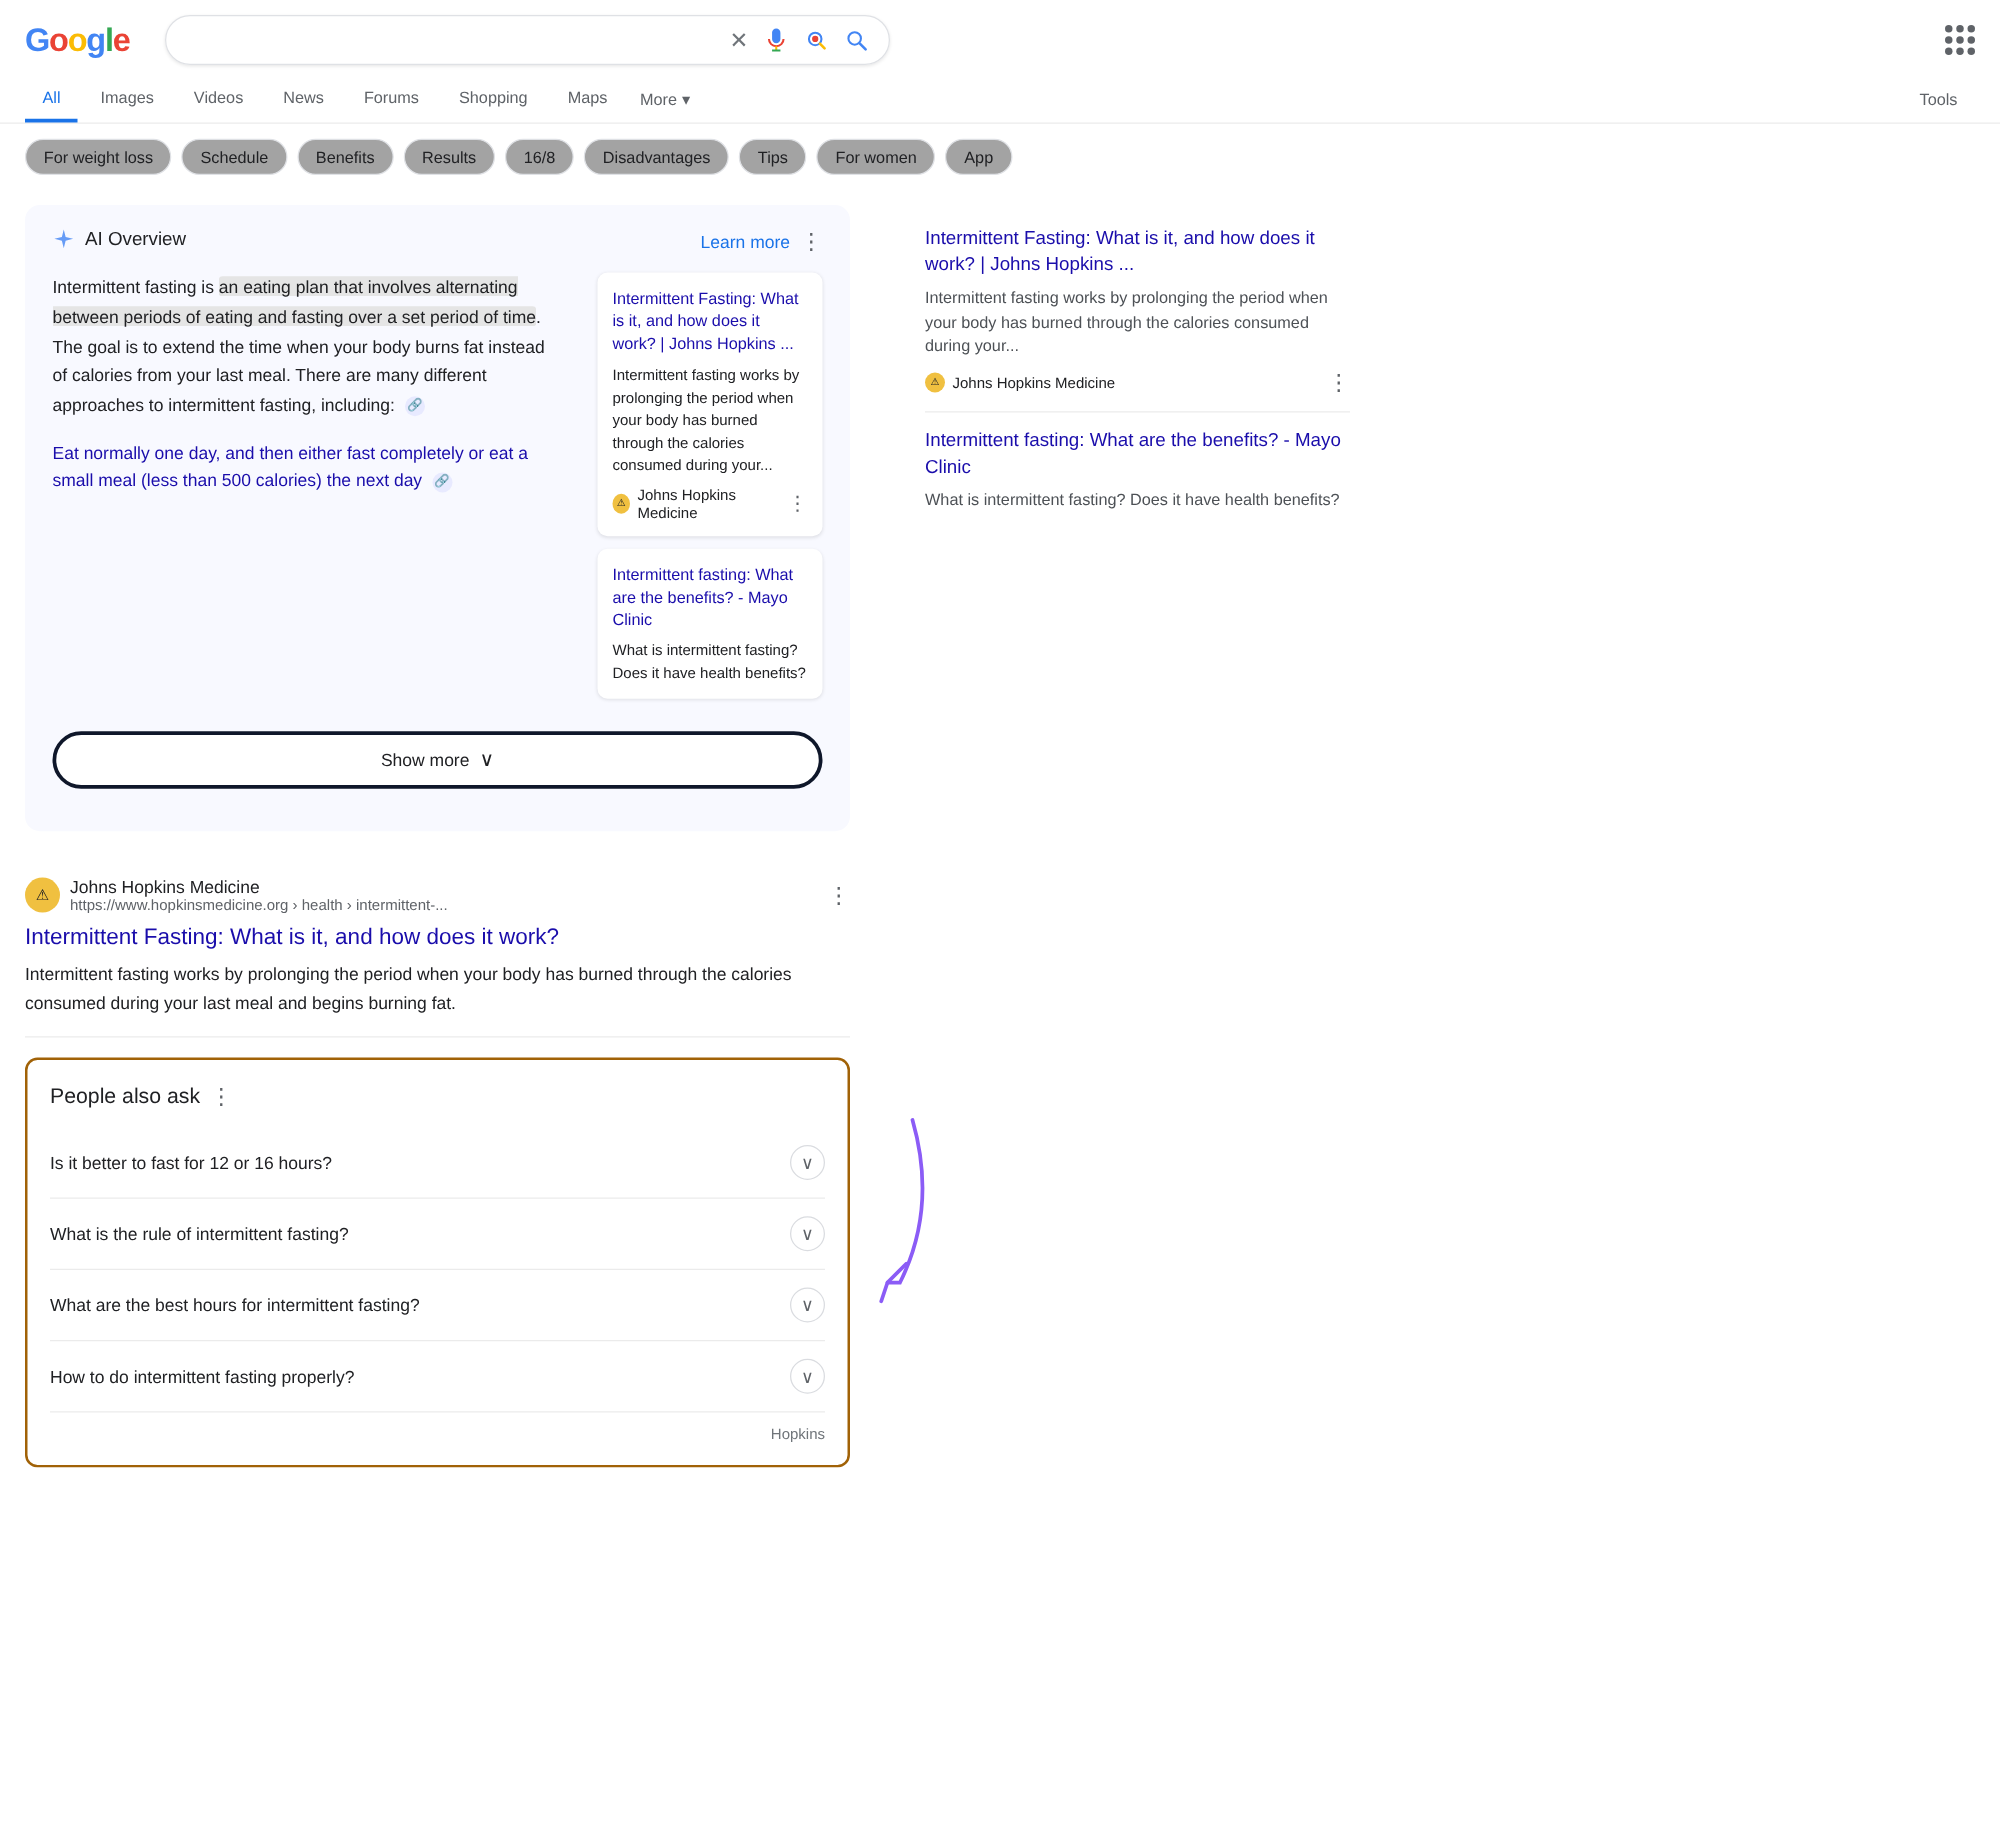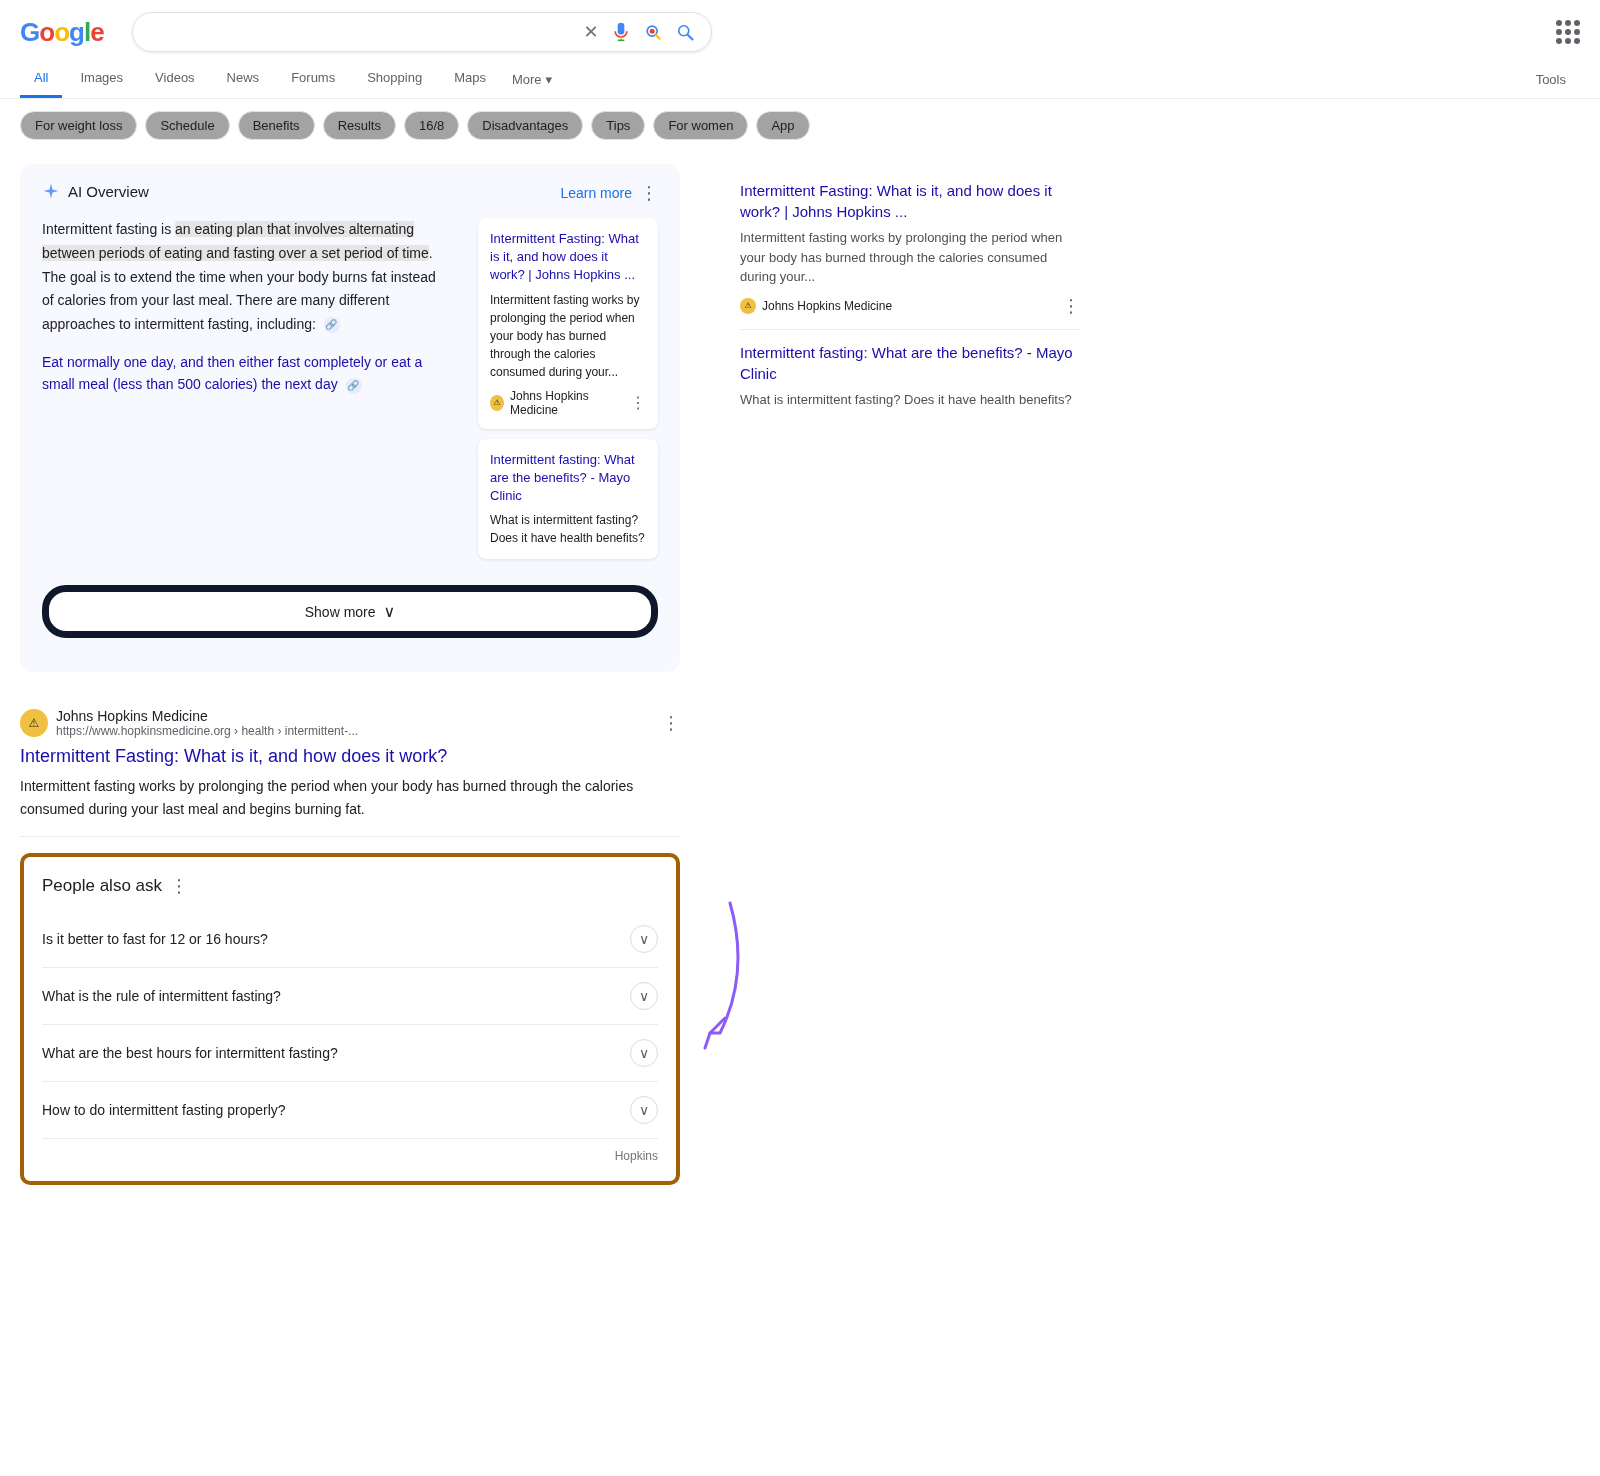--- a/index.html
+++ b/index.html
@@ -63,36 +63,36 @@
     .link-icon { display: inline-block; width: 16px; height: 16px; background: #e8eaff; border-radius: 50%; text-align: center; line-height: 16px; font-size: 10px; color: #5f6368; vertical-align: middle; margin-left: 4px; cursor: pointer; }
     .ai-sources { width: 180px; flex-shrink: 0; }
     .ai-source-card { background: #fff; border-radius: 8px; padding: 12px; margin-bottom: 10px; box-shadow: 0 1px 3px rgba(0,0,0,0.1); }
     .ai-source-title { color: #1a0dab; font-size: 13px; font-weight: 500; margin-bottom: 6px; line-height: 1.4; }
     .ai-source-text { color: #202124; font-size: 12px; line-height: 1.5; }
     .ai-source-meta { display: flex; align-items: center; gap: 6px; margin-top: 8px; }
     .source-favicon { width: 16px; height: 16px; background: #f0c040; border-radius: 50%; display: flex; align-items: center; justify-content: center; font-size: 8px; }
     .source-name { font-size: 12px; color: #202124; }
 
     
-    .show-more-btn { width: 100%; border: 7px solid #0f172a; border-radius: 24px; padding: 10px; background: #fff; font-size: 14px; color: #202124; cursor: pointer; display: flex; align-items: center; justify-content: center; gap: 8px; margin: 16px 0; }
+    .show-more-btn { width: 100%; border: 3px solid #0f172a; border-radius: 24px; padding: 10px; background: #fff; font-size: 14px; color: #202124; cursor: pointer; display: flex; align-items: center; justify-content: center; gap: 8px; margin: 16px 0; }
     .chevron-down { font-size: 16px; }
 
     
     .search-result { padding: 16px 0; border-bottom: 1px solid #ebebeb; }
     .result-meta { display: flex; align-items: center; gap: 8px; margin-bottom: 6px; }
     .result-favicon { width: 28px; height: 28px; background: #f0c040; border-radius: 50%; display: flex; align-items: center; justify-content: center; font-size: 10px; flex-shrink: 0; }
     .result-source { display: flex; flex-direction: column; }
     .result-source-name { font-size: 14px; color: #202124; font-weight: 500; }
     .result-url { font-size: 12px; color: #5f6368; }
     .result-more { margin-left: auto; color: #5f6368; font-size: 18px; cursor: pointer; }
     .result-title { color: #1a0dab; font-size: 18px; font-weight: 400; margin-bottom: 6px; cursor: pointer; text-decoration: none; display: block; line-height: 1.4; }
     .result-snippet { font-size: 14px; color: #202124; line-height: 1.6; }
 
     
-    .paa-box { border: 4px solid #a16207; border-radius: 10px; padding: 18px; margin-top: 16px; background: #fff; position: relative; }
+    .paa-box { border: 2px solid #a16207; border-radius: 10px; padding: 18px; margin-top: 16px; background: #fff; position: relative; }
     .paa-header { display: flex; align-items: center; gap: 8px; margin-bottom: 14px; }
     .paa-title { font-size: 17px; font-weight: 500; color: #202124; }
     .paa-dots { color: #5f6368; font-size: 18px; cursor: pointer; }
     .paa-item { border-bottom: 1px solid #ebebeb; padding: 14px 0; display: flex; align-items: center; justify-content: space-between; cursor: pointer; }
     .paa-item:last-child { border-bottom: none; }
     .paa-question { font-size: 14px; color: #202124; }
     .paa-chevron { width: 28px; height: 28px; border: 1px solid #dadce0; border-radius: 50%; display: flex; align-items: center; justify-content: center; color: #5f6368; font-size: 14px; flex-shrink: 0; }
     .feedback-row { text-align: right; margin-top: 8px; }
     .feedback-text { font-size: 12px; color: #70757a; cursor: pointer; }
 

